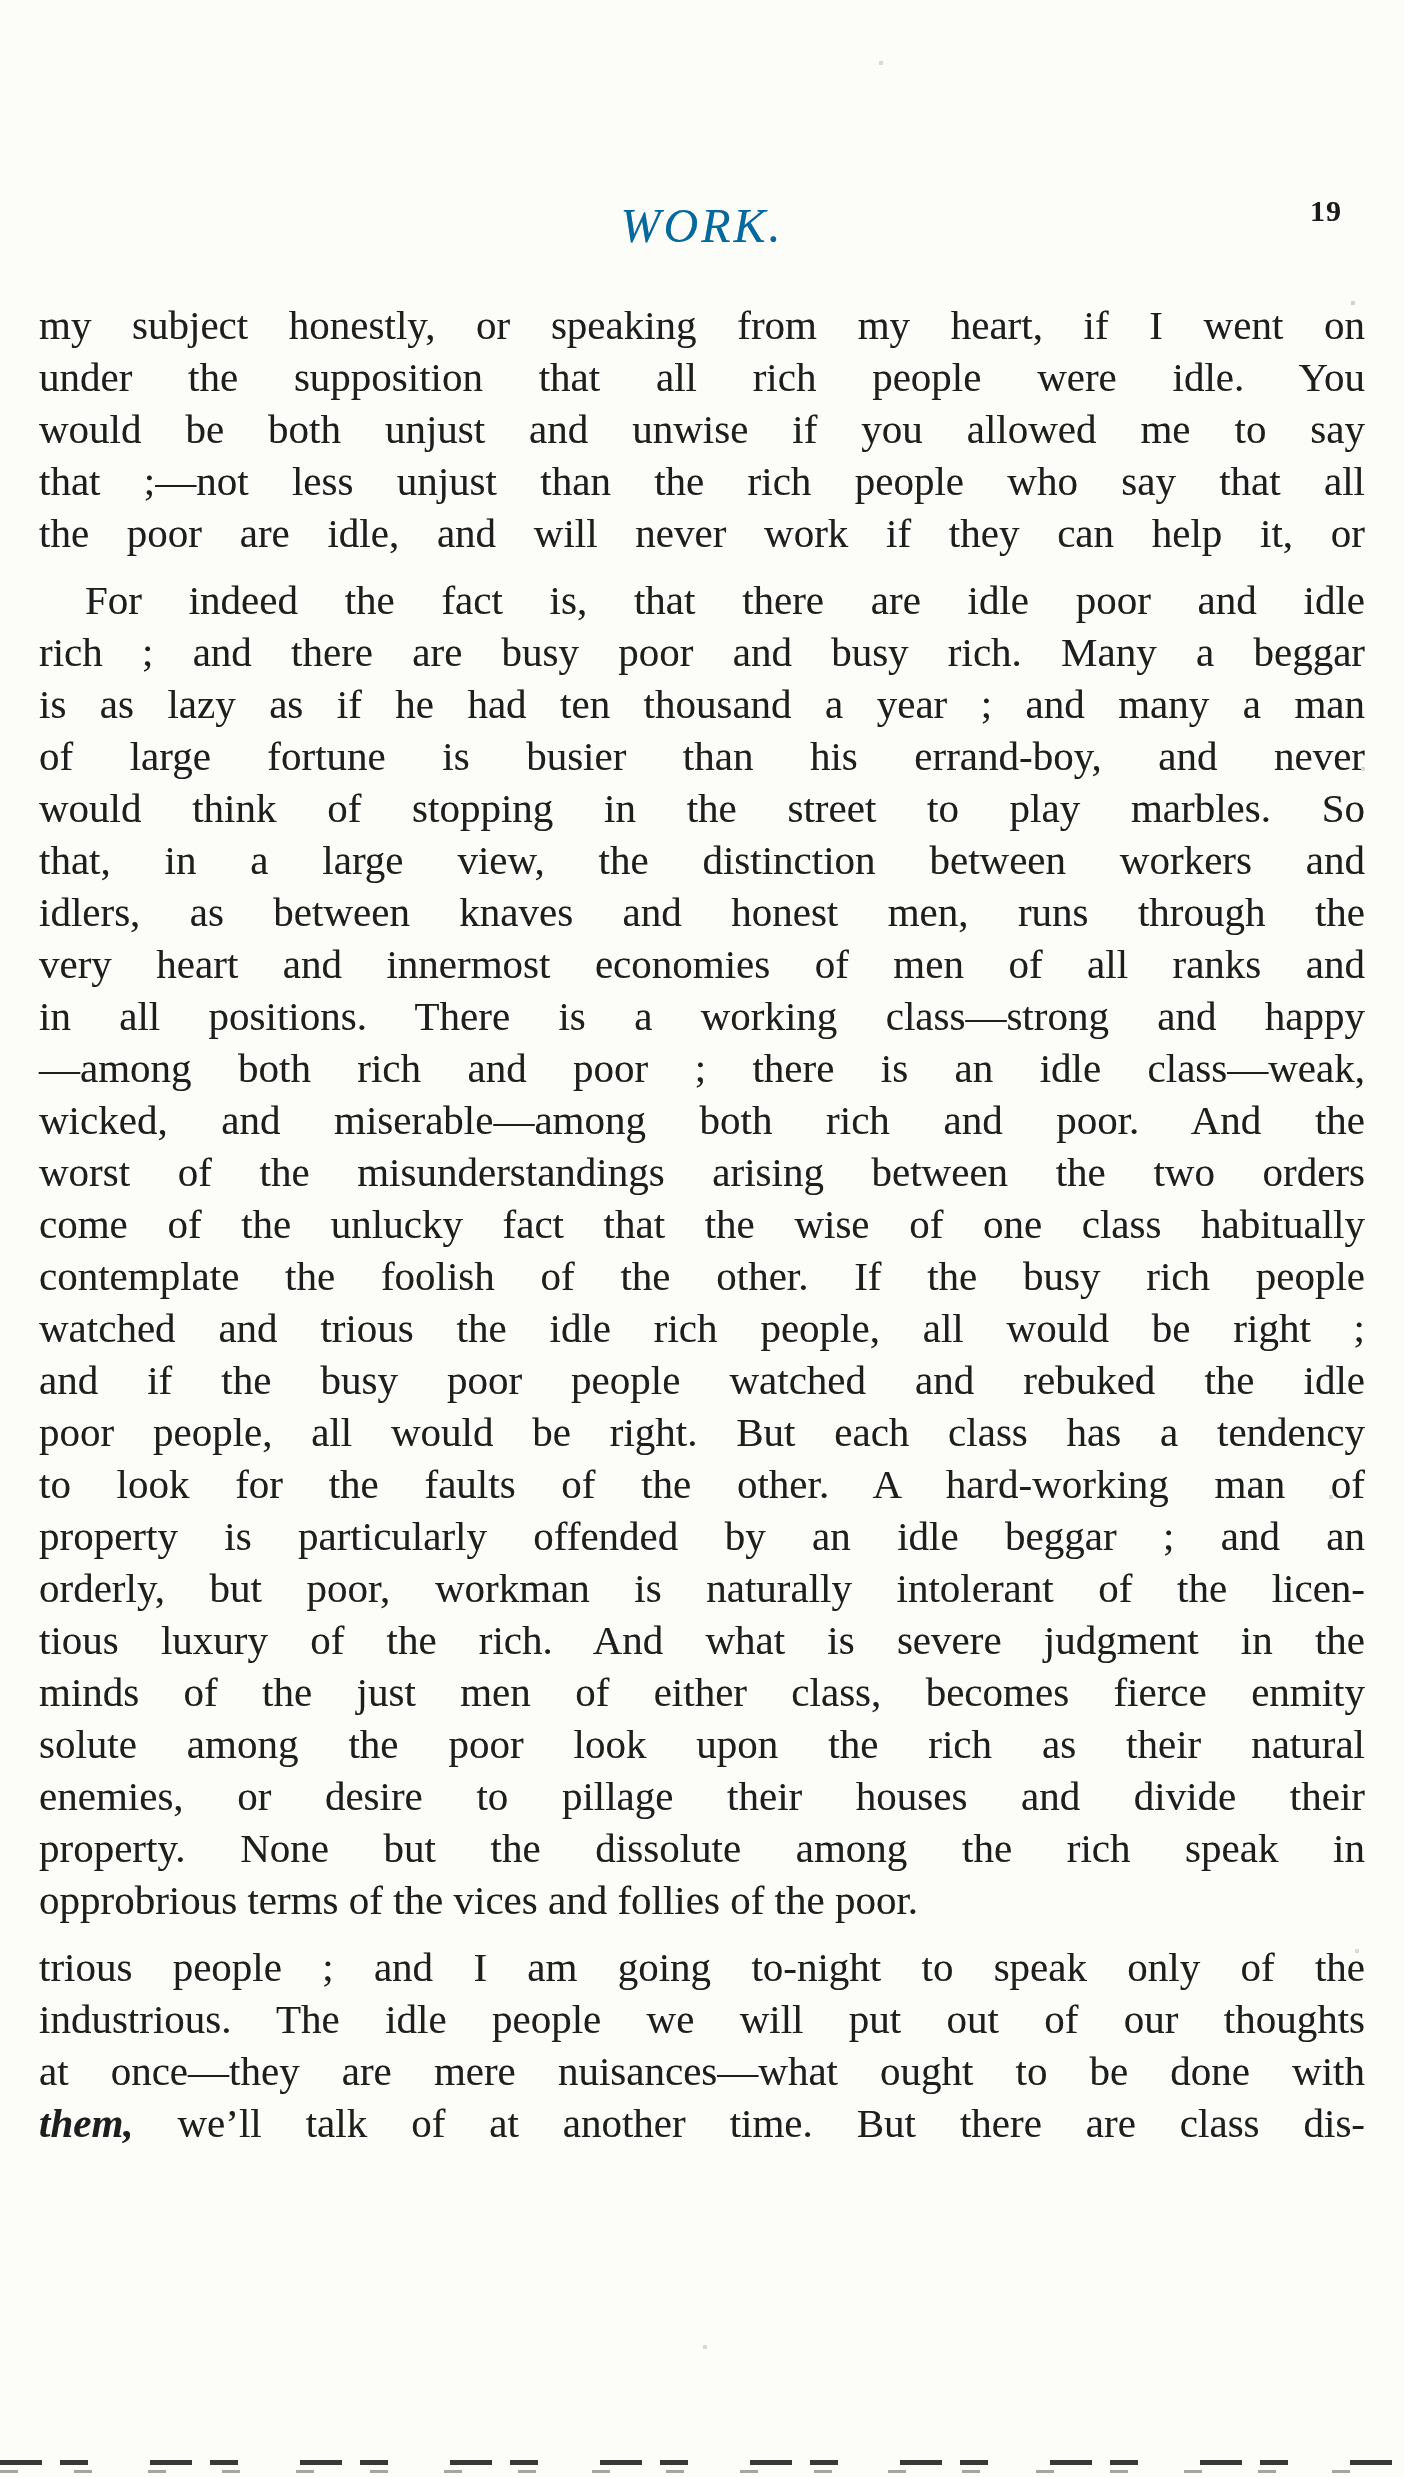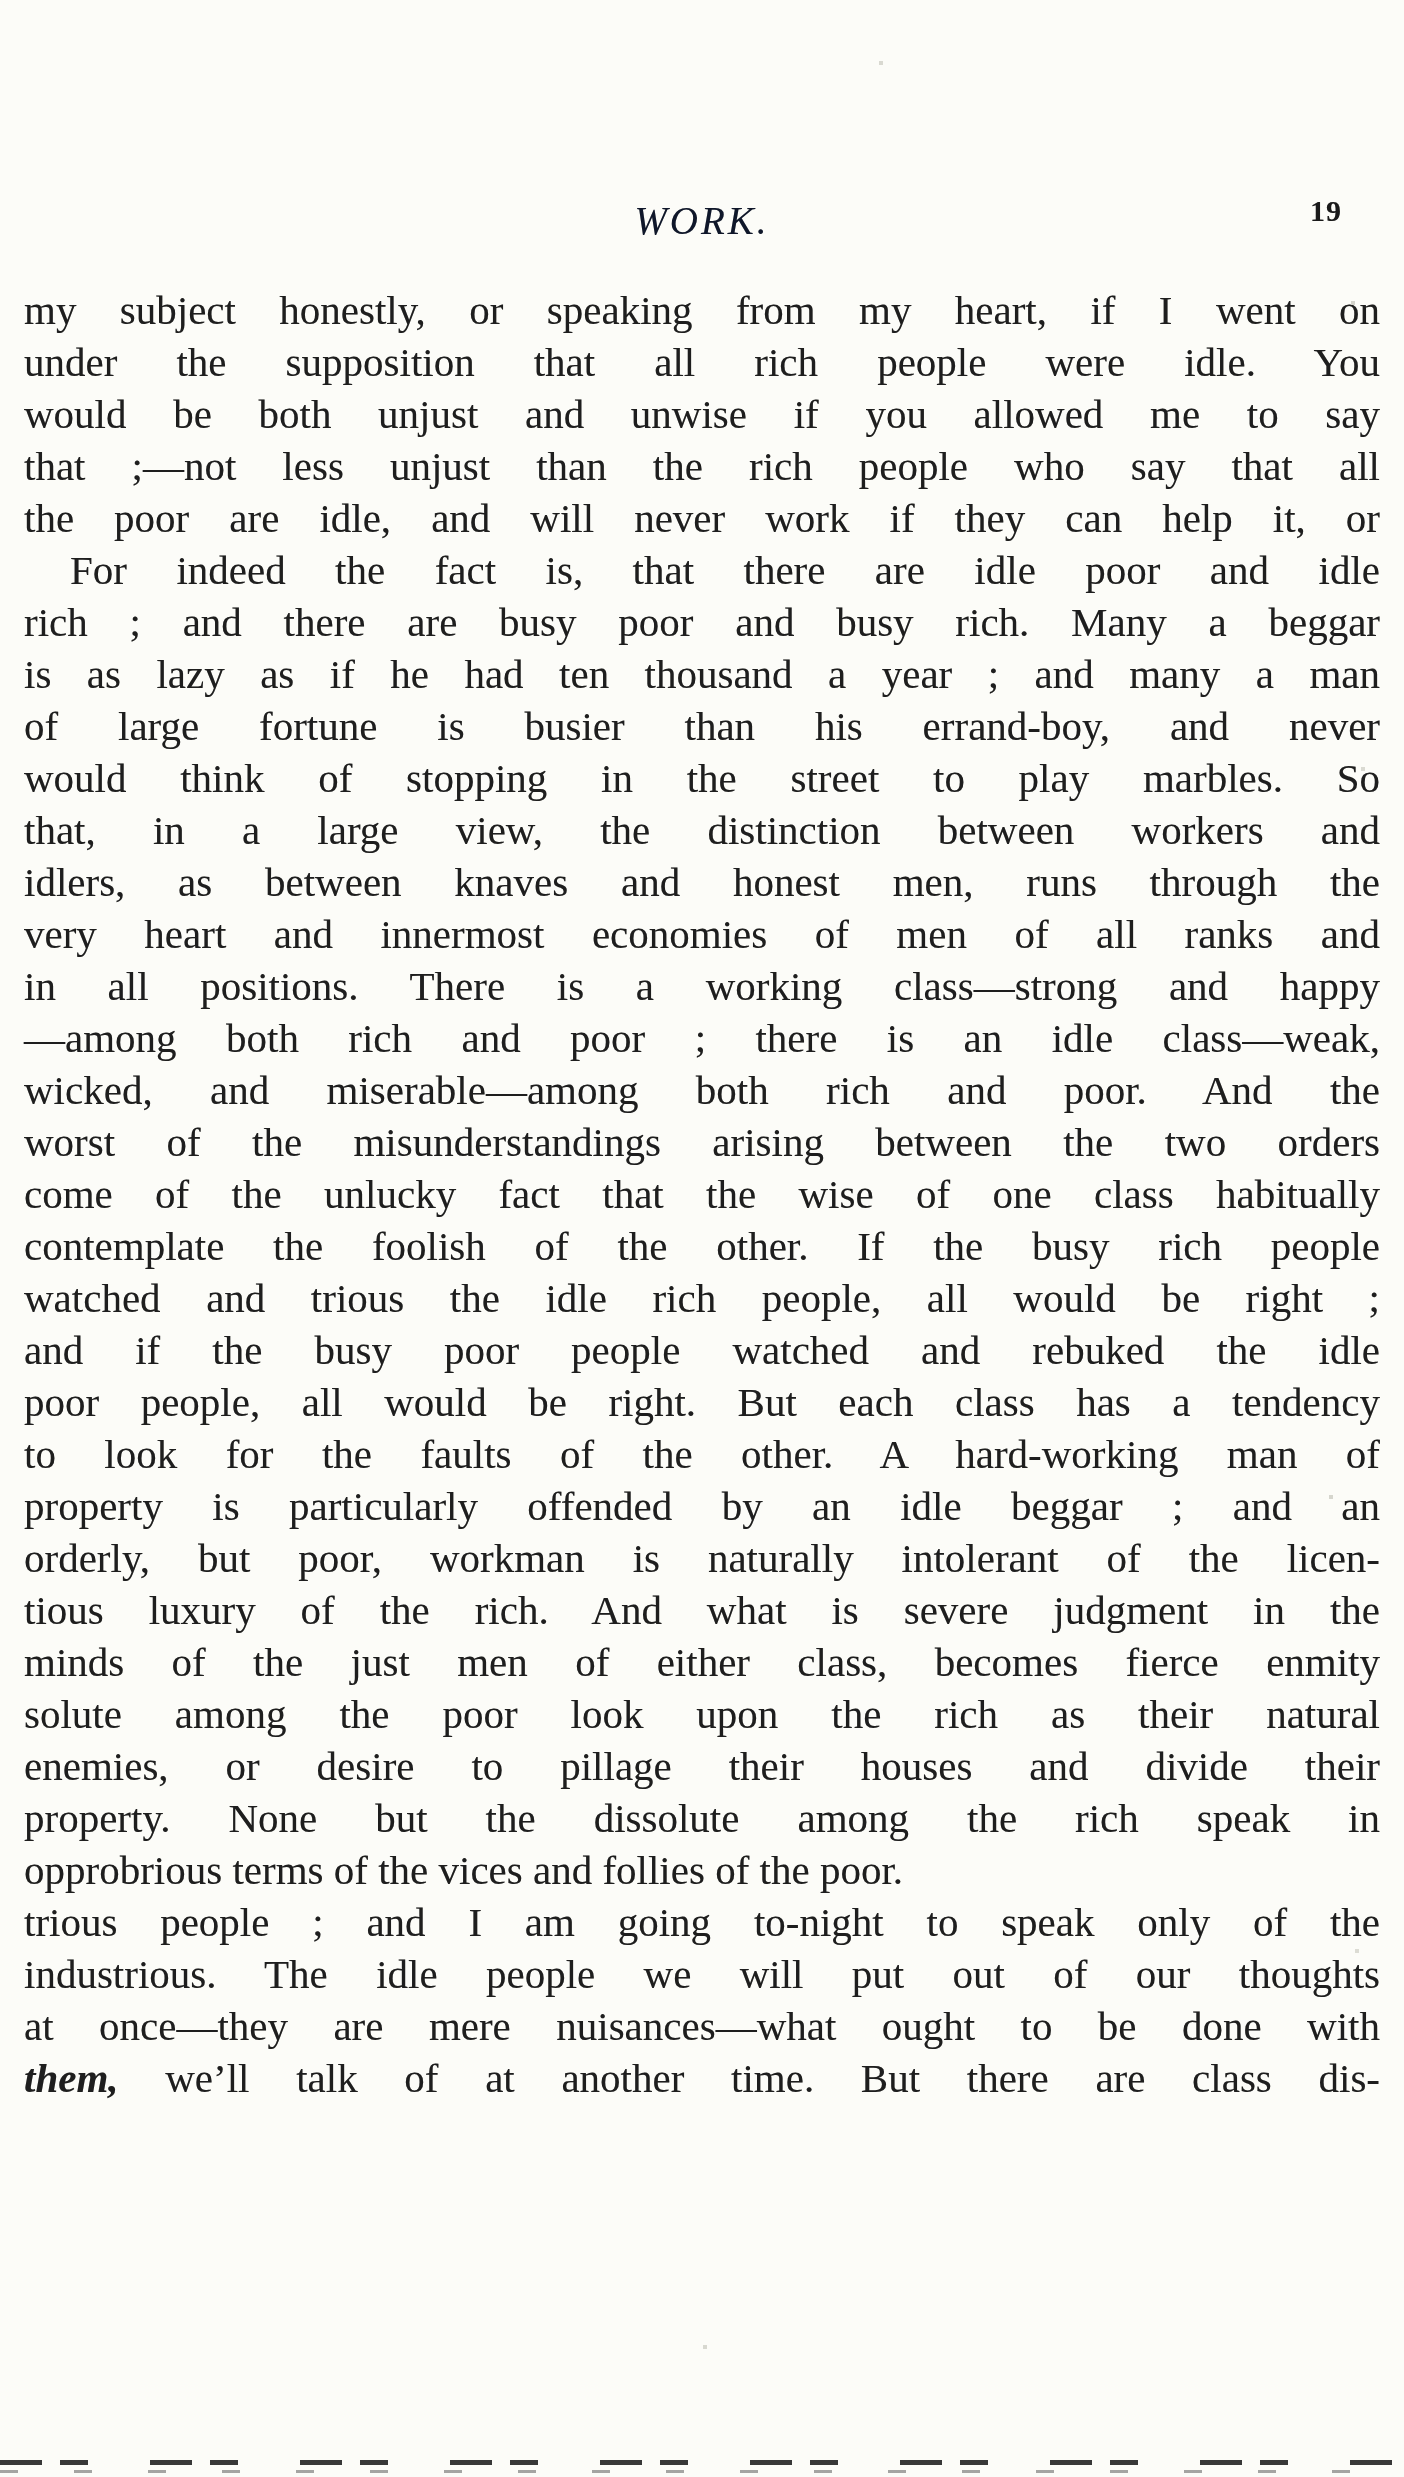--- a/index.html
+++ b/index.html
@@ -21,43 +21,43 @@
     top: 198px;
     left: 26px;
     right: 26px;
     height: 54px;
   }
   .running-title {
     position: absolute;
     left: 0; right: 0;
     text-align: center;
     font-style: italic;
-    font-size: 39px;
+    font-size: 48px;
     letter-spacing: 3px;
-    color: #0f172a;
+    color: #0369a1;
   }
   .page-number {
     position: absolute;
     right: 36px;
     top: -4px;
     font-size: 30px;
     font-weight: 700;
     letter-spacing: 1px;
     color: #1a1a1a;
   }
 
   .text-block {
     position: absolute;
     top: 284px;
     left: 24px;
     width: 1356px;
     font-size: 41px;
     line-height: 52px;
   }
-  .paragraph { margin: 0; }
+  .paragraph { margin: 15px; }
   .line {
     text-align: justify;
     text-align-last: justify;
     white-space: normal;
   }
   .line-end { text-align-last: left; }
   .line-indent { text-indent: 46px; }
   .it { font-style: italic; }
   .bd { font-weight: 700; }
 

